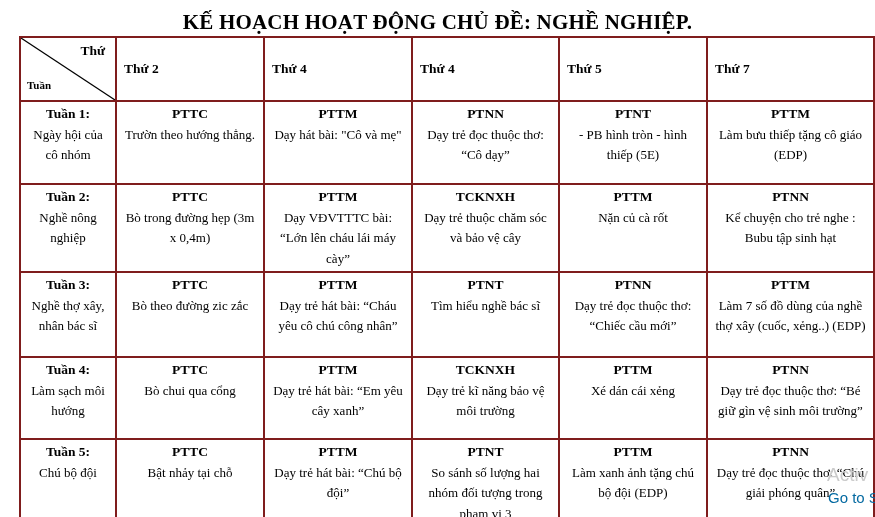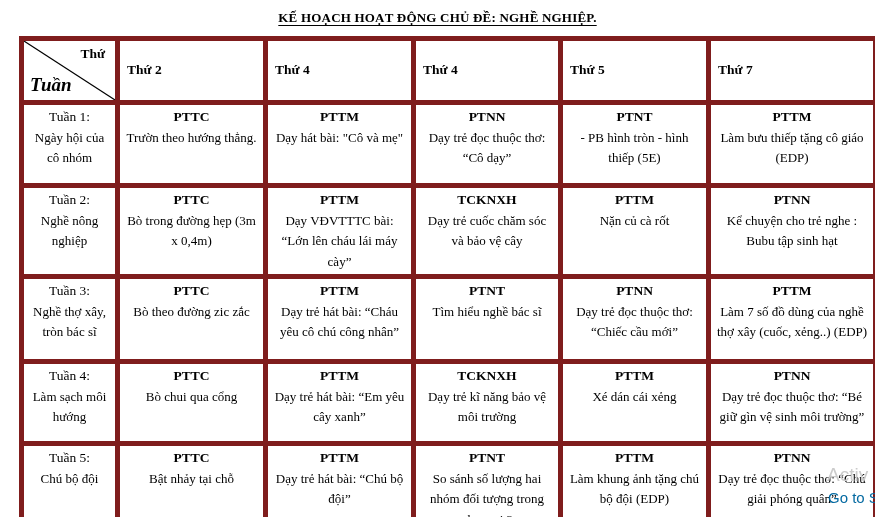--- a/index.html
+++ b/index.html
@@ -9,55 +9,54 @@
     overflow: hidden;
     position: relative;
     font-family: "Liberation Serif", "DejaVu Serif", serif;
     color: #000;
   }
   .page-title {
     position: absolute;
     top: 10px; left: 0; width: 875px;
     text-align: center;
     font-weight: bold;
-    font-size: 13px;
+    font-size: 21px;
     letter-spacing: 0.2px;
-    text-decoration: underline;
     text-underline-offset: 3px;
   }
   table.schedule {
     position: absolute;
     left: 19px; top: 36px;
     width: 854px;
     border-collapse: collapse;
     table-layout: fixed;
     border: 2px solid #000;
   }
   table.schedule td {
-    border: 5px solid #7f1d1d;
+    border: 2px solid #7f1d1d;
     vertical-align: top;
     padding: 2px 5px;
     font-size: 13px;
     line-height: 20.5px;
     text-align: center;
     overflow: hidden;
   }
   tr.header-row td {
     vertical-align: middle;
     text-align: left;
     font-weight: bold;
     font-size: 13.5px;
     padding-left: 7px;
   }
   td.corner-cell { position: relative; padding: 0; }
   td.corner-cell svg { position: absolute; top: 0; left: 0; width: 100%; height: 100%; }
   .corner-day  { position: absolute; top: 3px; right: 10px; font-weight: bold; font-size: 13.5px; }
-  .corner-week { position: absolute; bottom: 5px; left: 6px; font-weight: bold; font-size: 19px; font-style: italic; }
+  .corner-week { position: absolute; bottom: 5px; left: 6px; font-weight: bold; font-size: 11px; }
   .week-label, .act-code { font-weight: bold; font-size: 13.5px; }
-  .week-label { font-weight: normal; }
+  .week-label { font-weight: bold; }
   .wm-line1, .wm-line2 {
     position: absolute;
     font-family: Liberation Sans, sans-serif;
     white-space: nowrap;
     text-align: right;
   }
   .wm-line1 { top: 464px; left: 827px; font-size: 19px; }
   .wm-line2 { top: 489px; left: 817px; font-size: 15px; }
 </style>
 </head>
@@ -123,35 +122,35 @@
         <td class="activity-cell">
           <div class="act-code">PTTC</div>
           <div class="act-text">Bò trong đường hẹp (3m x 0,4m)</div>
         </td>
         <td class="activity-cell">
           <div class="act-code">PTTM</div>
           <div class="act-text">Dạy VĐVTTTC bài: “Lớn lên cháu lái máy cày”</div>
         </td>
         <td class="activity-cell">
           <div class="act-code">TCKNXH</div>
-          <div class="act-text">Dạy trẻ cuốc chăm sóc và bảo vệ cây</div>
+          <div class="act-text">Dạy trẻ thuộc chăm sóc và bảo vệ cây</div>
         </td>
         <td class="activity-cell">
           <div class="act-code">PTTM</div>
           <div class="act-text">Nặn củ cà rốt</div>
         </td>
         <td class="activity-cell">
           <div class="act-code">PTNN</div>
           <div class="act-text">Kể chuyện cho trẻ nghe : Bubu tập sinh hạt</div>
         </td>
       </tr>
       <tr class="week-row" style="height: 85px;">
         <td class="week-cell">
           <div class="week-label">Tuần 3:</div>
-          <div class="week-topic">Nghề thợ xây, tròn bác sĩ</div>
+          <div class="week-topic">Nghề thợ xây, nhân bác sĩ</div>
         </td>
         <td class="activity-cell">
           <div class="act-code">PTTC</div>
           <div class="act-text">Bò theo đường zic zắc</div>
         </td>
         <td class="activity-cell">
           <div class="act-code">PTTM</div>
           <div class="act-text">Dạy trẻ hát bài: “Cháu yêu cô chú công nhân”</div>
         </td>
         <td class="activity-cell">
@@ -205,21 +204,21 @@
         <td class="activity-cell">
           <div class="act-code">PTTM</div>
           <div class="act-text">Dạy trẻ hát bài: “Chú bộ đội”</div>
         </td>
         <td class="activity-cell">
           <div class="act-code">PTNT</div>
           <div class="act-text">So sánh số lượng hai nhóm đối tượng trong phạm vi 3</div>
         </td>
         <td class="activity-cell">
           <div class="act-code">PTTM</div>
-          <div class="act-text">Làm khung ảnh tặng chú bộ đội (EDP)</div>
+          <div class="act-text">Làm xanh ảnh tặng chú bộ đội (EDP)</div>
         </td>
         <td class="activity-cell">
           <div class="act-code">PTNN</div>
           <div class="act-text">Dạy trẻ đọc thuộc thơ: “Chú giải phóng quân”</div>
         </td>
       </tr>
     </tbody>
 </table>
 
 <div class="wm-line1" style="color: rgb(203, 203, 203);">Activ</div>

